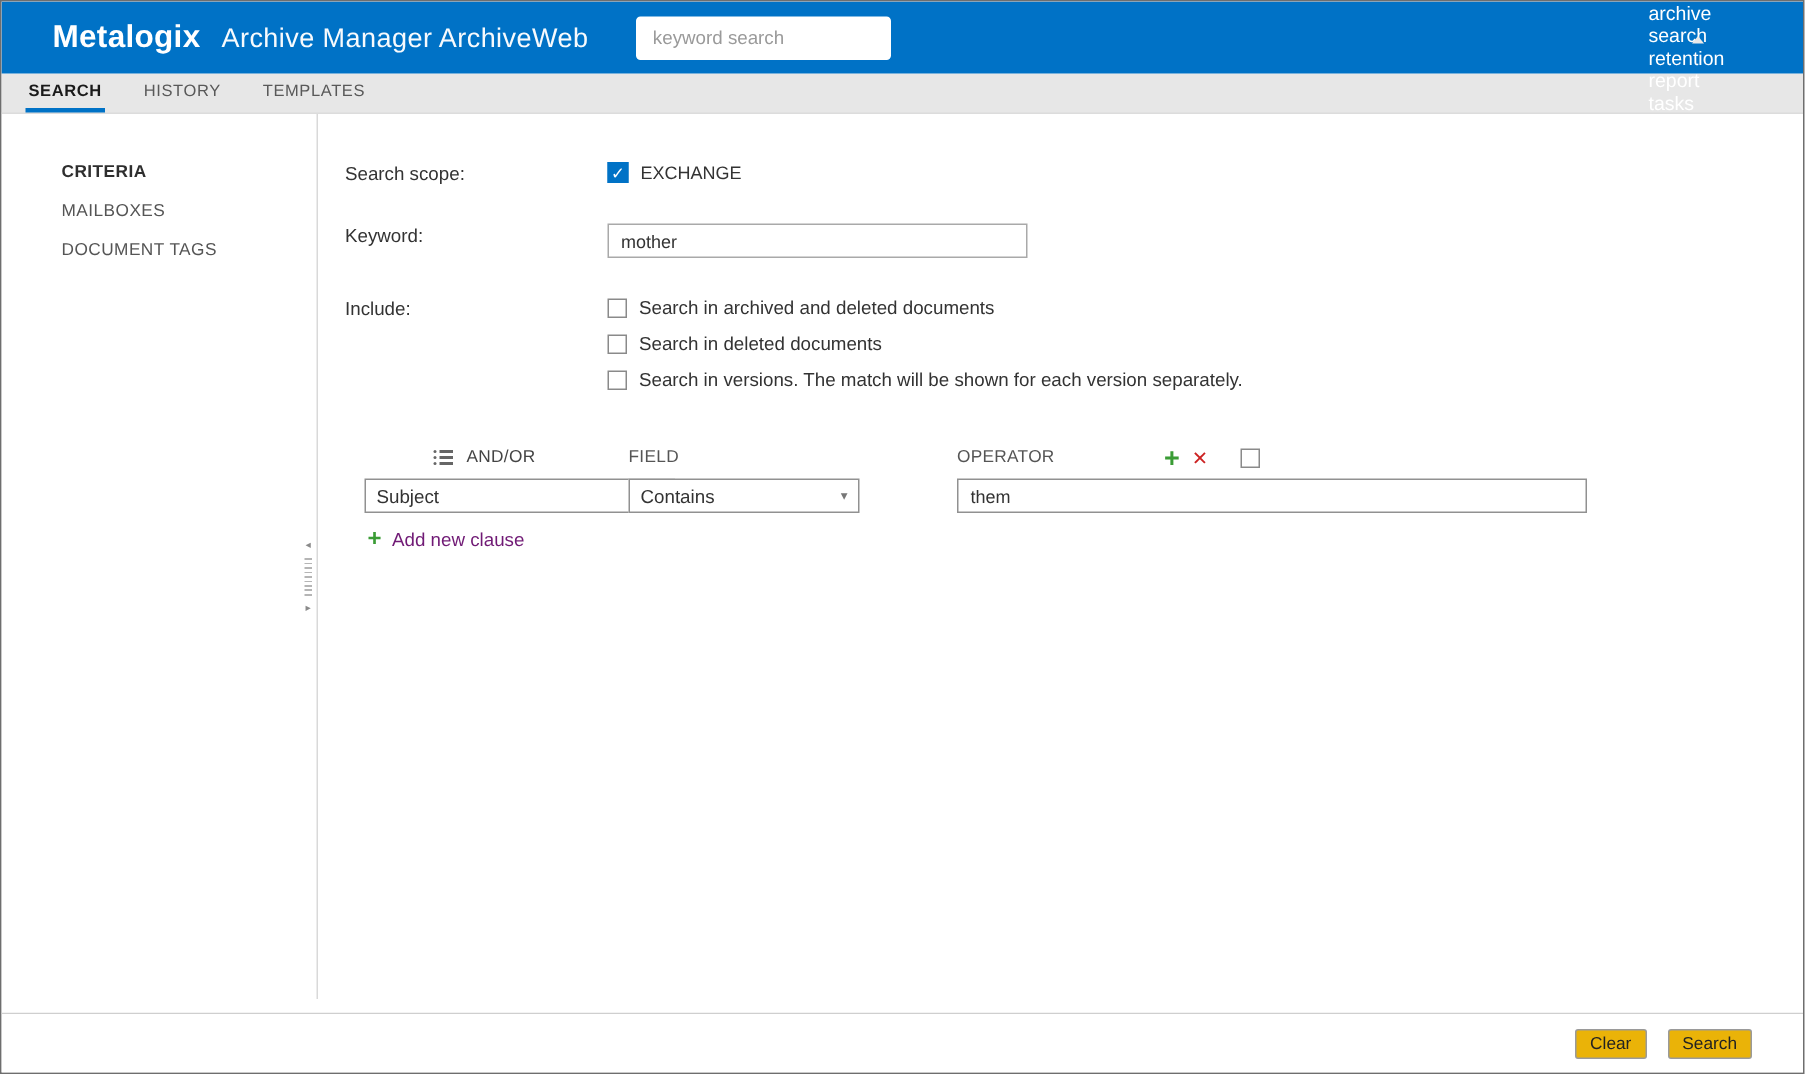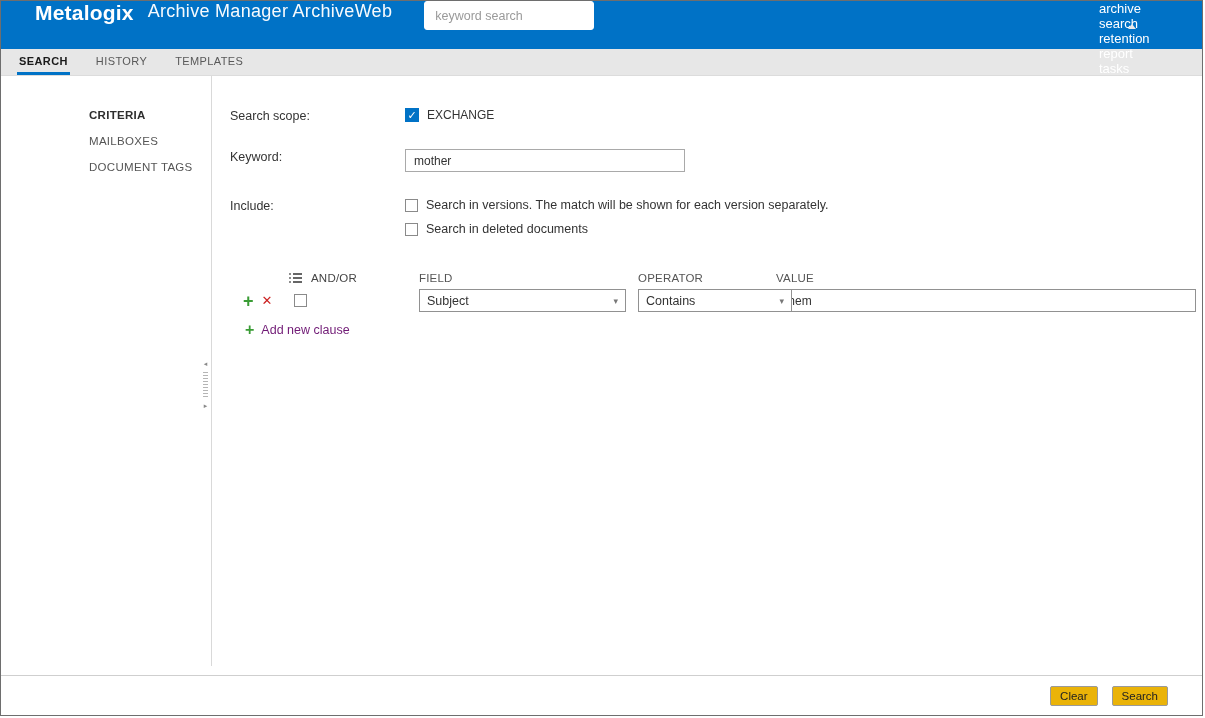--- a/index.html
+++ b/index.html
@@ -11,21 +11,21 @@
   *{box-sizing:border-box;margin:0;padding:0;}
   html,body{background:#fff;}
   body{font-family:"Liberation Sans","DejaVu Sans",sans-serif;}
   .page{
     width:1203px;height:716px;border:1px solid #6e6e6e;margin:0;
     display:flex;flex-direction:column;background:#fff;position:relative;overflow:hidden;
   }
 
   
   .header{
-    height:48px;background:var(--header-blue,#0072c6);display:flex;
+    height:48px;background:var(--header-blue,#0072c6);display:flex;align-items:center;
     flex:0 0 auto;color:#fff;position:relative;
   }
   .logo{font-size:21px;font-weight:700;margin-left:34px;letter-spacing:.2px;}
   .app-title{font-size:18px;font-weight:300;margin-left:14px;letter-spacing:.3px;opacity:.97;}
   .kw-search{
     margin-left:32px;width:170px;height:29px;border:1px solid #fff;border-radius:3px;
     padding:0 10px;font-size:12.5px;color:#a16207;outline:none;font-family:inherit;
   }
   .kw-search::placeholder{color:#9a9a9a;}
   .top-nav{margin-left:auto;display:flex;align-items:stretch;height:100%;padding-right:24px;flex-direction:column;}
@@ -48,21 +48,21 @@
   .tab{
     display:flex;align-items:center;margin-right:24px;padding:0 2px;font-size:11px;
     letter-spacing:.4px;color:#595959;border-bottom:3px solid transparent;cursor:pointer;
     text-decoration:none;
   }
   .tab.active{color:#1a1a1a;font-weight:700;border-bottom-color:var(--accent-blue,#0072c6);}
 
   
   .content{flex:1 1 auto;display:flex;position:relative;background:#fff;}
   .v-divider{position:absolute;left:210px;top:0;width:1px;height:590px;background:#d9d9d9;}
-  .sidebar{width:210px;flex:0 0 auto;padding-top:33px;padding-left:48px;}
+  .sidebar{width:210px;flex:0 0 auto;padding-top:33px;}
   .side-item{
     padding-left:40px;font-size:11.5px;color:#555;letter-spacing:.3px;margin-bottom:14px;
     cursor:pointer;
   }
   .side-item.active{color:#2e2e2e;font-weight:700;}
   .collapse-handle{
     position:absolute;left:198px;top:284px;width:13px;display:flex;flex-direction:column;
     align-items:center;cursor:pointer;
   }
   .collapse-arrow{font-size:7px;color:#8a8a8a;line-height:8px;}
@@ -193,25 +193,29 @@
         <div class="form-label">Keyword:</div>
         <input class="text-input keyword-input" type="text" value="mother" style="">
       </div>
 
 
       <div class="form-row">
         <div class="form-label">Include:</div>
         <div class="include-options">
           <label class="include-option">
             <span class="checkbox"></span>
-            <span class="cb-label">Search in versions. The match will be shown for each version separately.</span>
+            <span class="cb-label">Search in archived and deleted documents</span>
           </label>
           <label class="include-option">
             <span class="checkbox"></span>
             <span class="cb-label">Search in deleted documents</span>
+          </label>
+          <label class="include-option">
+            <span class="checkbox"></span>
+            <span class="cb-label">Search in versions. The match will be shown for each version separately.</span>
           </label>
         </div>
       </div>
 
       <div class="clause">
         <div class="clause-grid">
 
           <div class="andor-cell">
             <span class="andor-icon">
               <i>
@@ -224,21 +228,20 @@
                 </i>
                 <i>
                   <b></b>
                   <s></s>
                 </i>
             </span>
             <span class="andor-label">AND/OR</span>
           </div>
           <div class="col-header">FIELD</div>
           <div class="col-header">OPERATOR</div>
-          <div class="col-header">VALUE</div>
 
           <div class="tools-cell">
             <button class="icon-btn add-icon">+</button>
             <button class="icon-btn remove-icon">✕</button>
             <span class="checkbox"></span>
           </div>
           <div class="select select-field">
             <span>Subject</span>
             <span class="dd-arrow">▾</span>
           </div>

